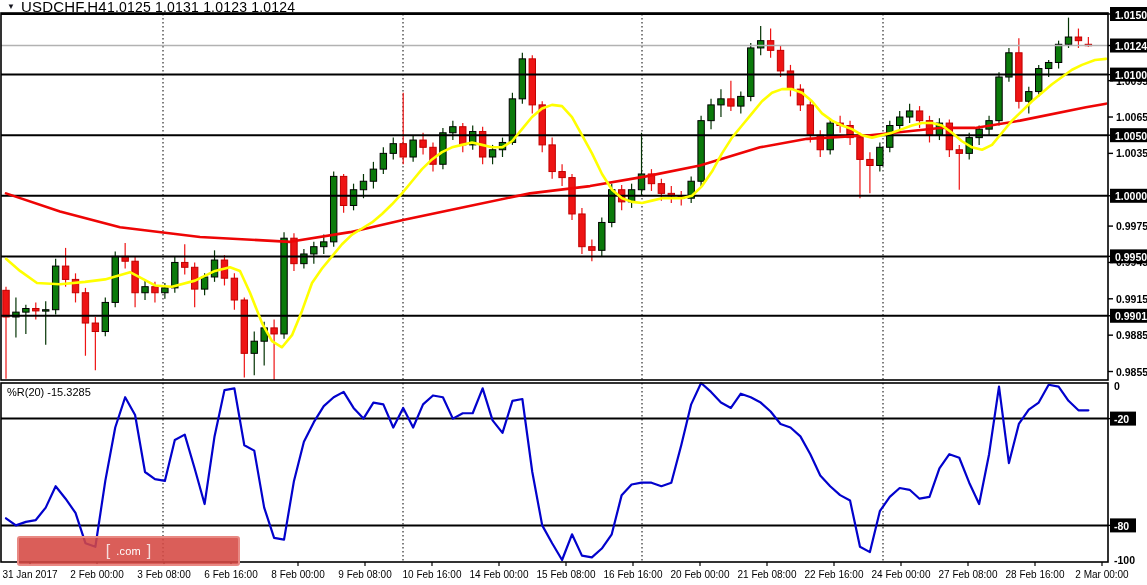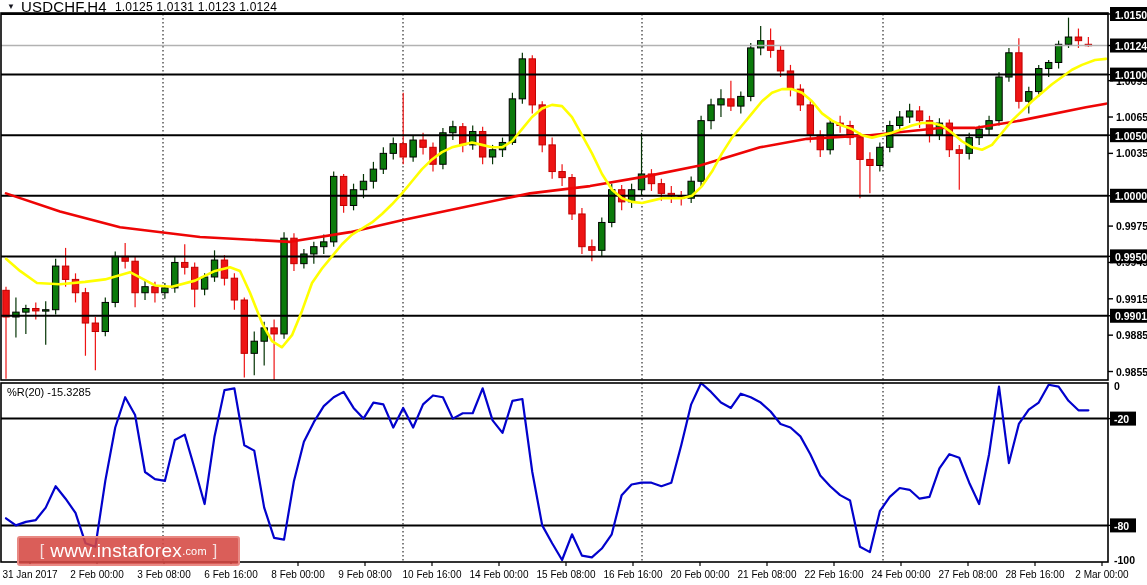--- a/index.html
+++ b/index.html
@@ -2,21 +2,21 @@
 <html><head>
 <meta charset="utf-8">
 <style>
   html,body{margin:0;padding:0;background:#e8e8e8;}
   .window{position:relative;width:1147px;height:585px;background:#ffffff;overflow:hidden;
           font-family:"Liberation Sans",sans-serif;}
   .titlebar{position:absolute;left:0;top:0;width:1110px;height:13px;z-index:5;
             display:flex;align-items:center;background:transparent;}
   .tri{font-size:8px;color:#14141e;margin-left:7px;line-height:9px;}
   .title-text{font-size:15px;color:#000;margin-left:6px;letter-spacing:0.2px;}
-  .ohlc-text{font-size:12px;color:#000;margin-left:8px;letter-spacing:0.2px;}
+  .ohlc-text{font-size:14px;color:#000;letter-spacing:0.2px;}
   svg{position:absolute;left:0;top:0;}
   .watermark{position:absolute;left:17px;top:536px;width:219px;height:26px;z-index:6;
              background:rgba(213,72,66,0.88);border:2px solid rgba(233,140,134,0.95);
              border-radius:3px;display:flex;align-items:center;justify-content:center;
              color:#fff;white-space:nowrap;}
   .wm-br{font-size:16px;color:#f5dcdc;margin:0 6px;}
   .wm-main{font-size:19px;letter-spacing:0.3px;}
   .wm-com{font-size:11px;letter-spacing:0.2px;}
 </style>
 </head>
@@ -367,17 +367,16 @@
         <line x1="1035" y1="562" x2="1035" y2="566" stroke="#000" stroke-width="1.2"></line>
         <text x="1035" y="578" font-size="10" fill="#000" text-anchor="middle">28 Feb 16:00</text>
         <line x1="1102" y1="562" x2="1102" y2="566" stroke="#000" stroke-width="1.2"></line>
         <text x="1102" y="578" font-size="10" fill="#000" text-anchor="middle">2 Mar 00:00</text>
       </g>
     <text id="ind-label" x="7" y="396" font-size="11" fill="#000">%R(20) -15.3285</text>
   </svg>
 
   <div class="watermark">
     <span class="wm-br">[</span>
-    <span class="wm-main">www.instaforex</span>
     <span class="wm-com">.com</span>
     <span class="wm-br">]</span>
   </div>
 </div>
 
 </body></html>

